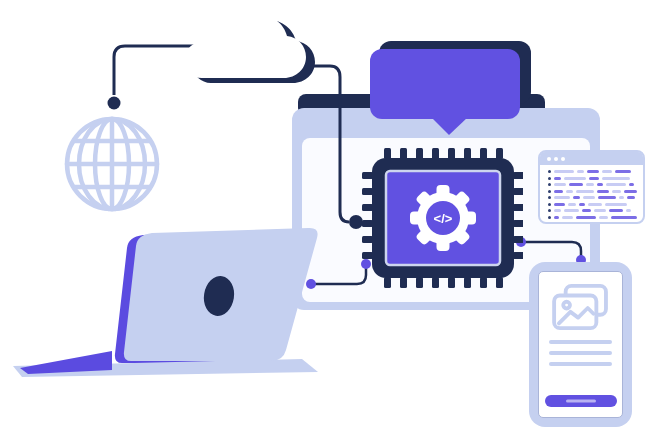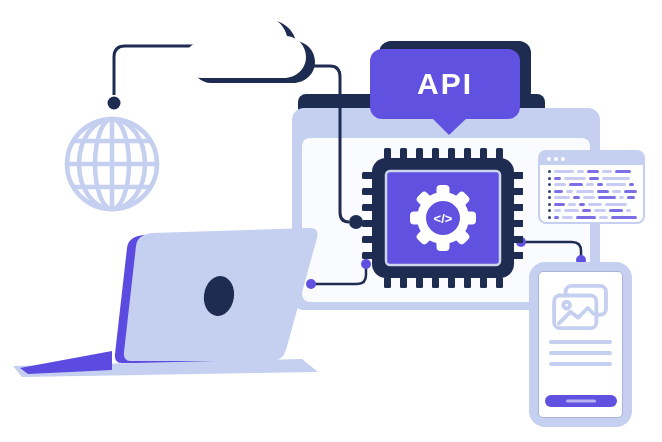--- a/index.html
+++ b/index.html
@@ -95,21 +95,20 @@
       <line x1="67" y1="164" x2="157" y2="164"></line>
       <line x1="74" y1="187" x2="150" y2="187"></line>
     </g>
   </svg>
 
   <svg class="abs layer z6" width="662" height="442" viewBox="0 0 662 442">
     <rect x="379" y="41" width="152" height="63" rx="12" fill="var(--navy)"></rect>
     <rect x="370" y="49" width="150" height="70" rx="12" fill="var(--purple)"></rect>
     <polygon points="431,117 468,117 449,135" fill="var(--purple)"></polygon>
   </svg>
-  <div class="abs bubble-text">API</div>
 
   <svg class="abs chip" width="161" height="140" viewBox="362 148 161 140">
     <g fill="var(--navy)">
       <rect x="384" y="148" width="7" height="11" rx="1.5"></rect>
         <rect x="400" y="148" width="7" height="11" rx="1.5"></rect>
       <rect x="416" y="148" width="7" height="11" rx="1.5"></rect>
         <rect x="432" y="148" width="7" height="11" rx="1.5"></rect>
       <rect x="448" y="148" width="7" height="11" rx="1.5"></rect>
         <rect x="464" y="148" width="7" height="11" rx="1.5"></rect>
       <rect x="480" y="148" width="7" height="11" rx="1.5"></rect>

